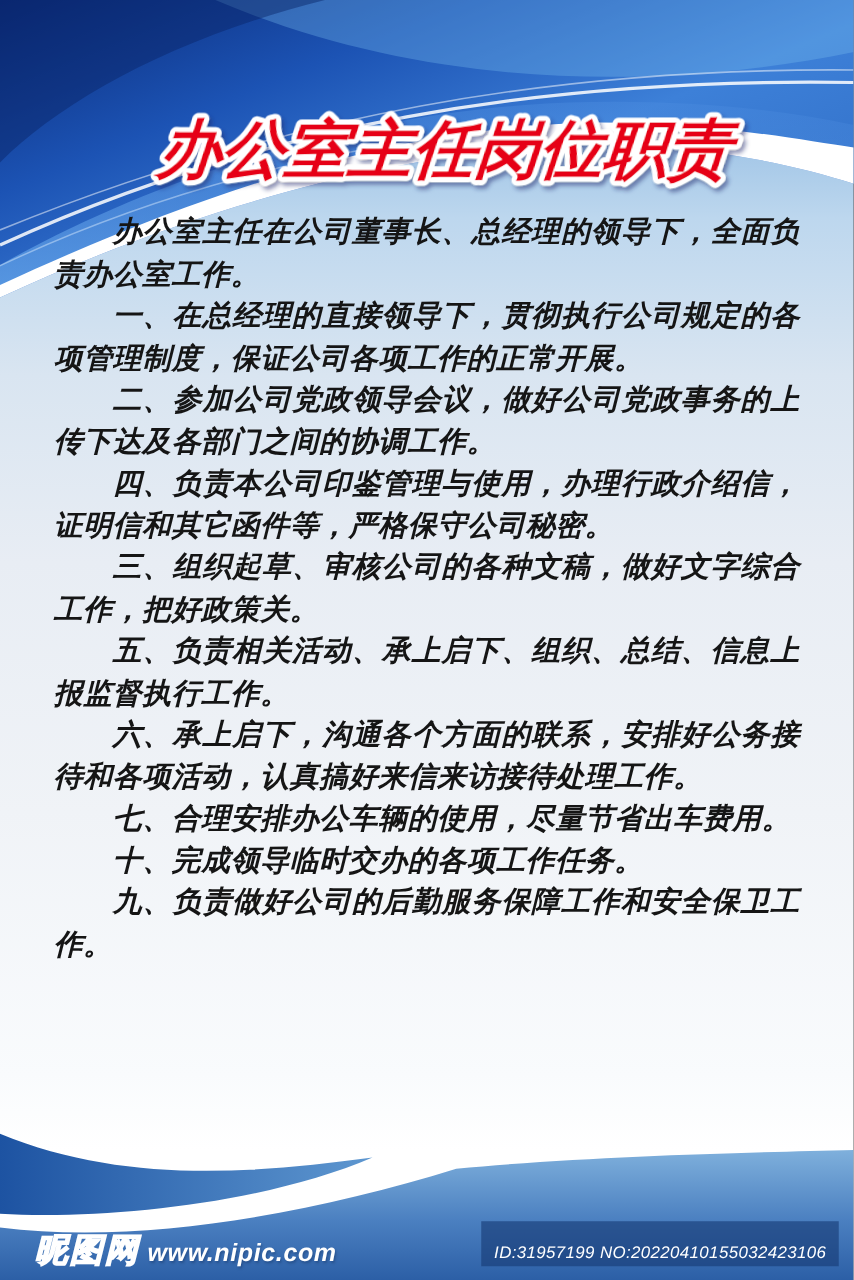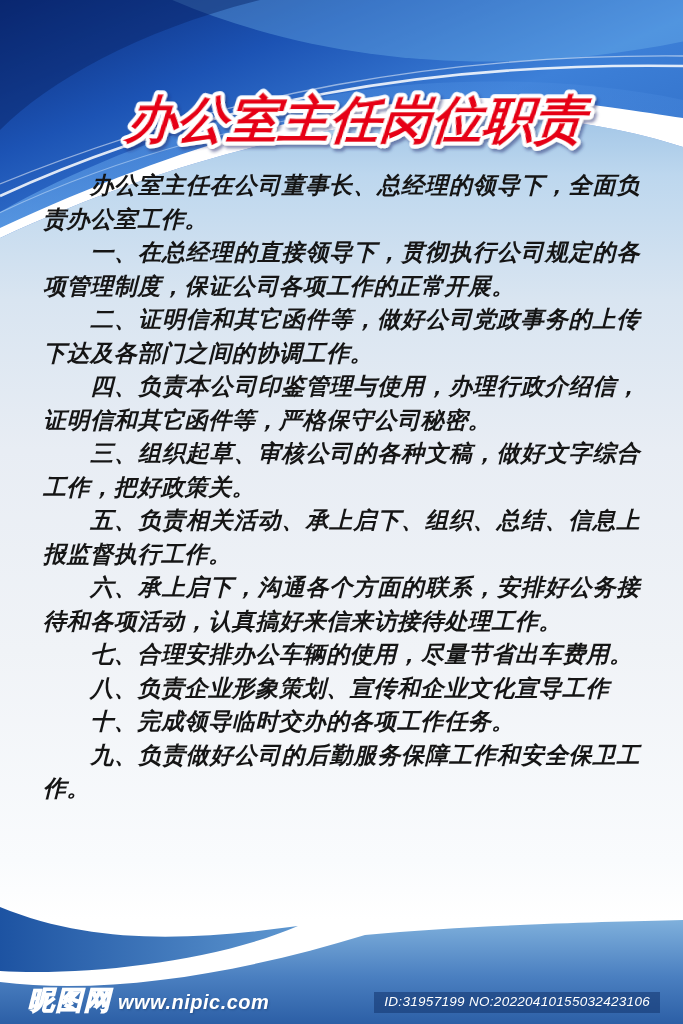--- a/index.html
+++ b/index.html
@@ -55,25 +55,25 @@
     -webkit-text-stroke:1.3px #ffffff;
     text-shadow:0 0 1px rgba(255,255,255,.35);
     letter-spacing:2px;
   }
   .nipic-url{
     font-size:20px;font-weight:700;color:#ffffff;
     text-shadow:1px 1px 2px rgba(20,50,100,.45);
     letter-spacing:0.5px;
   }
   .id-badge{
-    position:absolute;right:23px;bottom:11px;
+    position:absolute;right:12px;bottom:11px;
     background:rgba(22,58,116,.62);
     color:#ffffff;
     font-size:13.5px;
-    padding:2px 10px 4px 10px;
+    padding:17px 10px 4px 10px;
     letter-spacing:0.3px;
     white-space:nowrap;
   }
 </style>
 </head>
 <body>
 
 <div class="poster">
 
   <svg class="deco deco-top" width="683" height="250" viewBox="0 0 683 250">
@@ -116,27 +116,26 @@
              L683,147 C630,130 560,116 480,116 C350,116 180,155 0,238 Z" fill="#ffffff"></path>
 
     <g transform="translate(354,137) skewX(-5)" filter="url(#titleShadow)">
       <text class="title-svg-text" x="0" y="0" text-anchor="middle" fill="#e60012" stroke="#ffffff" stroke-width="8" stroke-linejoin="round" paint-order="stroke">办公室主任岗位职责</text>
     </g>
   </svg>
 
   <div class="content">
     <p>办公室主任在公司董事长、总经理的领导下，全面负责办公室工作。</p>
     <p>一、在总经理的直接领导下，贯彻执行公司规定的各项管理制度，保证公司各项工作的正常开展。</p>
-    <p>二、证明信和其它函件等，做好公司党政事务的上传下达及各部门之间的协调工作。</p>
+    <p>二、参加公司党政领导会议，做好公司党政事务的上传下达及各部门之间的协调工作。</p>
     <p>四、负责本公司印鉴管理与使用，办理行政介绍信，证明信和其它函件等，严格保守公司秘密。</p>
     <p>三、组织起草、审核公司的各种文稿，做好文字综合工作，把好政策关。</p>
     <p>五、负责相关活动、承上启下、组织、总结、信息上报监督执行工作。</p>
     <p>六、承上启下，沟通各个方面的联系，安排好公务接待和各项活动，认真搞好来信来访接待处理工作。</p>
     <p>七、合理安排办公车辆的使用，尽量节省出车费用。</p>
-    <p>八、负责企业形象策划、宣传和企业文化宣导工作</p>
     <p>十、完成领导临时交办的各项工作任务。</p>
     <p>九、负责做好公司的后勤服务保障工作和安全保卫工作。</p>
   </div>
 
   <svg class="deco deco-bottom" width="683" height="150" viewBox="0 0 683 150">
     <defs>
       <linearGradient id="gCres" x1="0" y1="0" x2="1" y2="0">
         <stop offset="0" stop-color="#1d53a2"></stop>
         <stop offset="1" stop-color="#5e97d0"></stop>
       </linearGradient>

